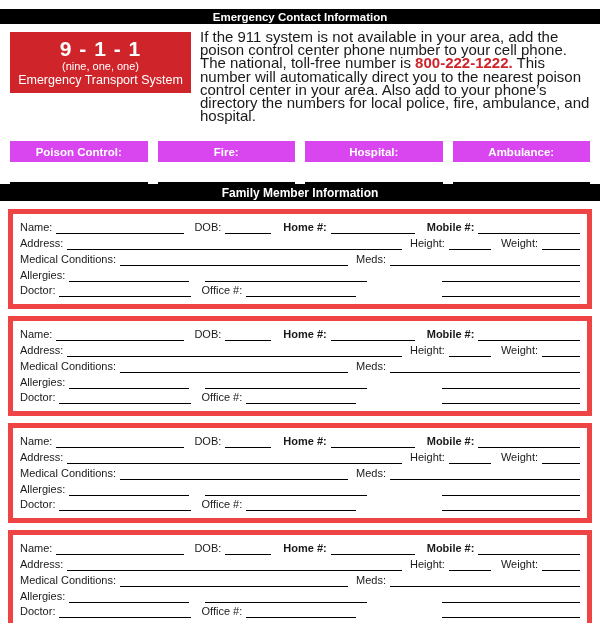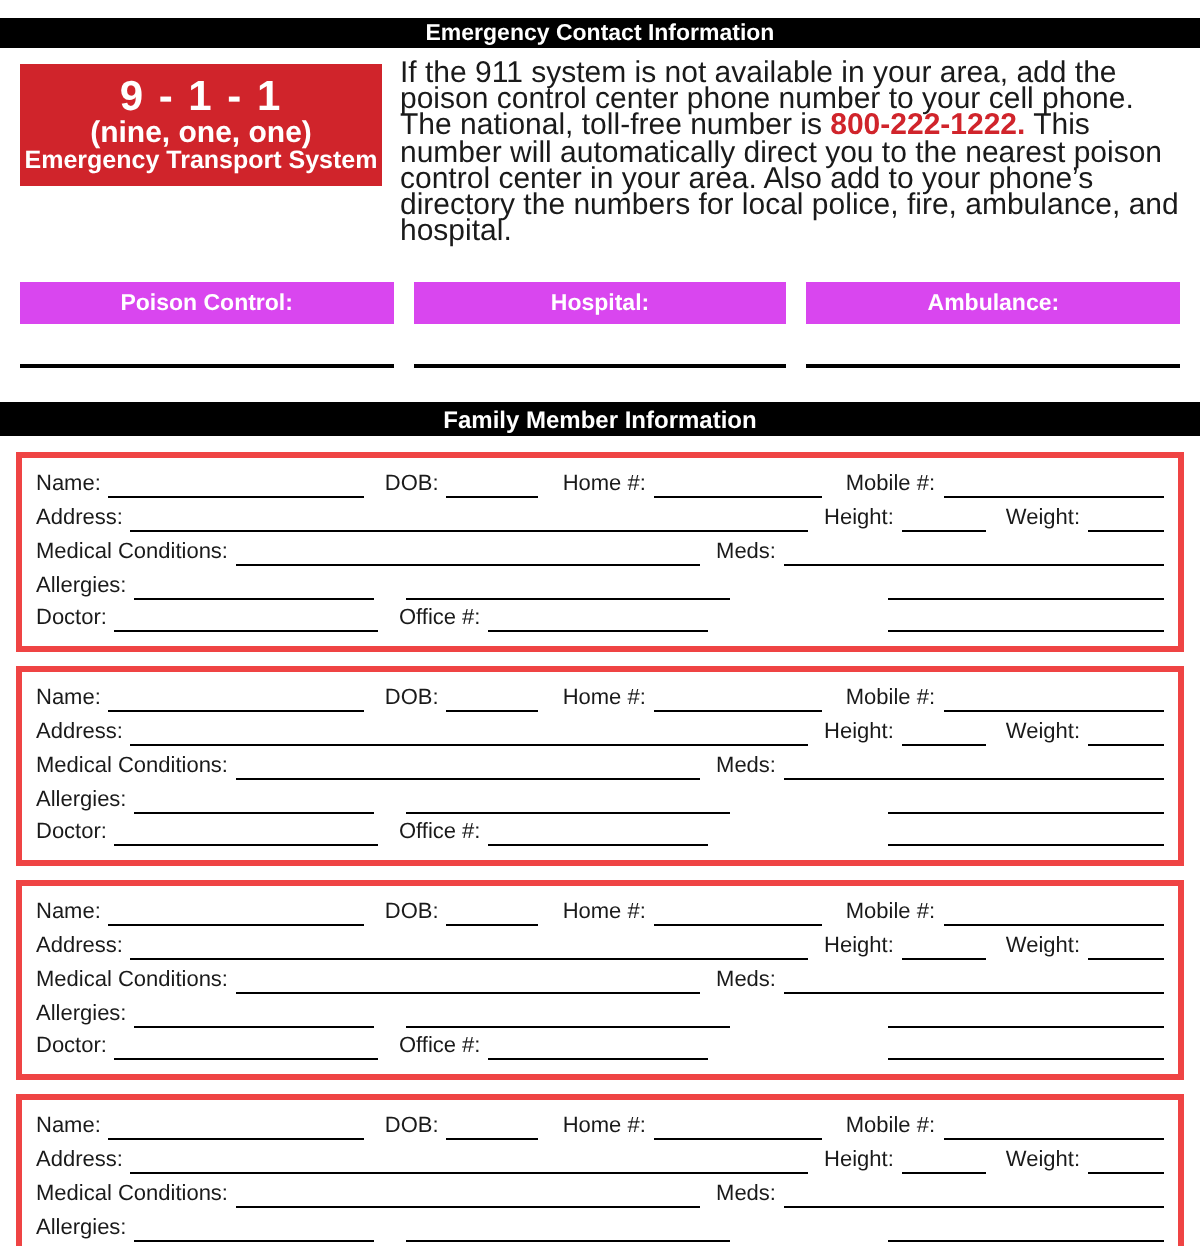--- a/index.html
+++ b/index.html
@@ -11,63 +11,63 @@
   }
 
   
   .section-bar {
     background: #000000; color: #ffffff;
     font-weight: bold; text-align: center;
     display: flex; align-items: center; justify-content: center;
     width: 600px;
   }
   .topbar { margin-top: 9px; height: 15px; font-size: 11.5px; }
-  .familybar { margin-top: 17px; height: 17px; font-size: 12px; }
+  .familybar { margin-top: 0; height: 17px; font-size: 12px; }
 
   
   .intro { display: flex; margin: 8px 10px 0 10px; }
   .red-box {
     width: 181px; height: 61px; flex: none;
     background: #d0242b; color: #ffffff; text-align: center;
     display: flex; flex-direction: column; justify-content: center;
   }
   .red-number   { font-size: 21px;   font-weight: bold; letter-spacing: 1px; line-height: 22px; }
-  .red-phonetic { font-size: 15px; font-weight: bold; line-height: 13px; }
-  .red-subtitle { font-size: 12.5px; font-weight: bold; line-height: 14px; }
+  .red-phonetic { font-size: 11px; font-weight: normal; line-height: 13px; }
+  .red-subtitle { font-size: 12.5px; font-weight: normal; line-height: 14px; }
   .intro-text {
     flex: 1; margin-left: 9px; margin-top: -2px;
     font-size: 15px; line-height: 13.2px;
   }
   .phone-red { color: #d0242b; font-weight: bold; }
 
   
   .contacts { display: flex; gap: 10px; margin: 19px 10px 0 10px; }
   .contact-col { flex: 1; min-width: 0; }
   .contact-bar {
     background: #d946ef; color: #ffffff; height: 21px;
     font-size: 11.5px; font-weight: bold;
     display: flex; align-items: center; justify-content: center;
     white-space: nowrap;
   }
   .contact-line { height: 22px; border-bottom: 2px solid #000000; }
 
   
   .boxes { margin: 8px 8px 0 8px; }
   .member-box {
-    border: 3px solid #ef4444; height: 100px; margin-bottom: 7px;
+    border: 5px solid #ef4444; height: 100px; margin-bottom: 7px;
     padding: 5px 7px 7px 7px; font-size: 11px;
     display: flex; flex-direction: column; justify-content: space-between;
   }
   .frow { display: flex; align-items: flex-end; height: 15px; }
   .lbl { white-space: nowrap; padding-bottom: 1px; }
   .blank { border-bottom: 1px solid #000000; height: 12px; display: block; flex: none; }
   .grow { flex: 1 1 auto; }
   .spacer { flex: 1 1 auto; }
   .ml4  { margin-left: 4px; }  .ml8  { margin-left: 8px; }
-  .ml10 { margin-left: 10px; margin-top: 12px; } .ml12 { margin-left: 12px; } .ml16 { margin-left: 16px; }
+  .ml10 { margin-left: 10px; margin-top: 12px; } .ml12 { margin-left: 12px; font-weight: bold; } .ml16 { margin-left: 16px; }
   .w128 { width: 128px; } .w46  { width: 46px; }  .w84  { width: 84px; }
   .w42  { width: 42px; }  .w38  { width: 38px; }  .w190 { width: 190px; }
   .w120 { width: 120px; } .w162 { width: 162px; } .w138 { width: 138px; }
   .w132 { width: 132px; } .w110 { width: 110px; }
 </style>
 </head>
 <body>
 
 <div class="section-bar topbar">
   <span>Emergency Contact Information</span>
@@ -83,20 +83,24 @@
     <span>If the 911 system is not available in your area, add the poison control center phone number to your cell phone. The national, toll-free number is </span><span class="phone-red">800-222-1222.</span><span> This number will automatically direct you to the nearest poison control center in your area. Also add to your phone’s directory the numbers for local police, fire, ambulance, and hospital.</span>
   </div>
 </div>
 
 <div class="contacts">
   <div class="contact-col">
     <div class="contact-bar">Poison Control:</div>
     <div class="contact-line"></div>
   </div>
   <div class="contact-col">
+    <div class="contact-bar">Fire:</div>
+    <div class="contact-line"></div>
+  </div>
+  <div class="contact-col">
     <div class="contact-bar">Hospital:</div>
     <div class="contact-line"></div>
   </div>
   <div class="contact-col">
     <div class="contact-bar">Ambulance:</div>
     <div class="contact-line"></div>
   </div>
 </div>
 
 <div class="section-bar familybar">

